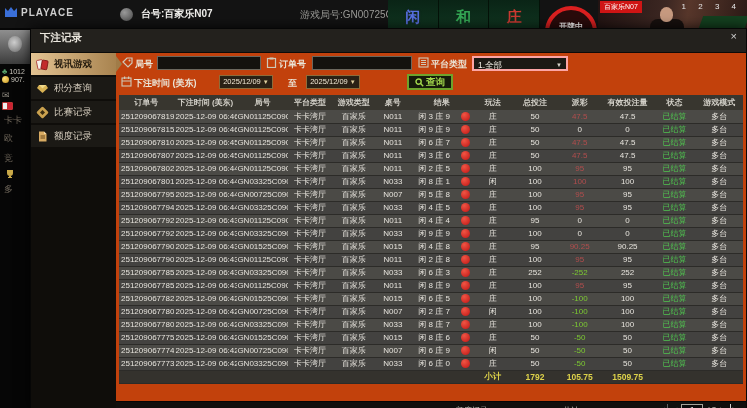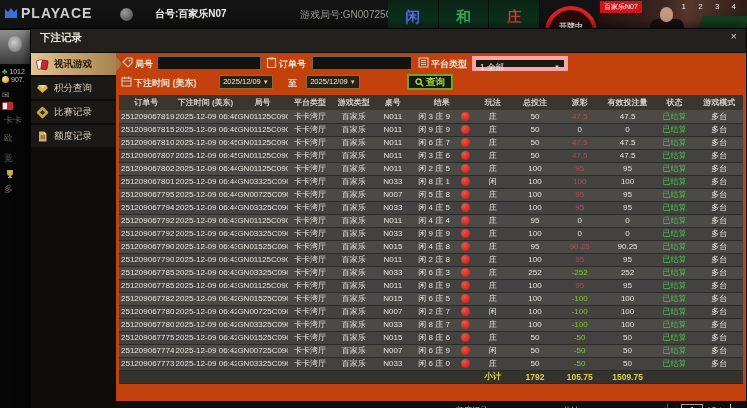--- a/index.html
+++ b/index.html
@@ -3,22 +3,22 @@
 <meta charset="utf-8">
 <style>
   * { margin:0; padding:0; box-sizing:border-box; }
   html,body { background:#000; }
   body { font-family:"Liberation Sans","DejaVu Sans",sans-serif; }
   .screen { position:relative; width:747px; height:408px; background:#000; overflow:hidden; }
 
   
   .topbar { position:absolute; left:0; top:0; width:747px; height:28px; background:#131313; overflow:hidden; }
   .logo { position:absolute; left:4px; top:5px; display:flex; align-items:center; gap:3px; }
-  .logo-text { color:#cfcfcf; font-size:14px; font-weight:bold; letter-spacing:1px; }
-  .tableinfo { position:absolute; left:120px; top:7px; display:flex; align-items:center; gap:22px; }
+  .logo-text { color:#cfcfcf; font-size:10px; font-weight:bold; letter-spacing:1px; }
+  .tableinfo { position:absolute; left:120px; top:7px; display:flex; align-items:center; gap:8px; }
   .info-circle { width:13px; height:13px; border-radius:50%; background:radial-gradient(circle at 35% 35%, #9a9a9a, #4a4a4a); }
   .table-label { color:#f0efec; font-size:10px; font-weight:bold; }
   .round-label { position:absolute; left:300px; top:8px; color:#9a9a96; font-size:10px; }
   .felt { position:absolute; left:388px; top:0; width:152px; height:28px; background:linear-gradient(#0a2416,#103520); display:flex; }
   .bet-cell { flex:1; border-right:1px solid #041208; display:flex; justify-content:center; align-items:flex-end; font-size:15px; font-weight:bold; padding-bottom:0; height:100%; line-height:22px; }
   .bet-player { color:#5671e0; text-shadow:0 0 2px #223; }
   .bet-tie { color:#35a855; }
   .bet-banker { color:#cc3a32; }
   .deal-circle { position:absolute; left:545px; top:6px; width:52px; height:52px; border-radius:50%; background:#2a0b0b; border:4px solid #db2020; text-align:center; }
   .deal-text { display:block; margin-top:11px; color:#fff; font-size:8px; font-weight:bold; }
@@ -55,21 +55,21 @@
   .side-item.active { background:linear-gradient(90deg,#e3c392,#a8834f); color:#241b0e; font-weight:bold; }
   .side-item.active::after { content:""; position:absolute; right:-6px; top:50%; margin-top:-8px; border-left:6px solid #a07c48; border-top:8px solid transparent; border-bottom:8px solid transparent; }
   .side-icon { width:13px; height:13px; flex:none; }
 
   
   .content { position:relative; flex:1; background:#c2410c; }
   .filters { position:relative; height:42px; }
   .flabel { position:absolute; color:#eae4d6; font-size:9px; font-weight:bold; }
   .ficon { position:absolute; width:11px; height:11px; }
   .finput { position:absolute; height:14px; background:#14120e; border:1px solid #6b675d; }
-  .fselect { position:absolute; height:15px; background:#1b1914; border:4px solid #fca5a5; color:#f0ede4; font-size:8.5px; padding:2px 4px; cursor:pointer; }
+  .fselect { position:absolute; height:15px; background:#1b1914; border:2px solid #fca5a5; color:#f0ede4; font-size:8.5px; padding:2px 4px; cursor:pointer; }
   .fselect .caret { position:absolute; right:4px; top:4px; font-size:6px; color:#d5d2c8; }
   .datebtn { position:absolute; height:14px; width:54px; background:#2a2115; border:1px solid #8d6c3a; color:#f2e9d6; font-size:7.5px; text-align:center; line-height:12px; cursor:pointer; }
   .datebtn .caret { color:#e0cf9e; font-size:6px; }
   .to-label { position:absolute; color:#eae4d6; font-size:9px; font-weight:bold; }
   .searchbtn { position:absolute; height:16px; width:46px; background:#161b0b; border:2px solid #6ea32c; color:#a2d84c; font-size:9.5px; font-weight:bold; display:flex; align-items:center; justify-content:center; gap:2px; cursor:pointer; }
 
   
   .bet-table { width:calc(100% - 6px); margin:0 3px; border-collapse:collapse; table-layout:fixed; }
   .bet-table th { height:15px; background:#38362f; color:#d3d0c8; font-size:8px; font-weight:bold; white-space:nowrap; overflow:hidden; }
   .bet-table td { height:13px; font-size:8px; color:#e6e3dc; text-align:center; white-space:nowrap; overflow:hidden; border-bottom:1px solid #2c2b28; }

